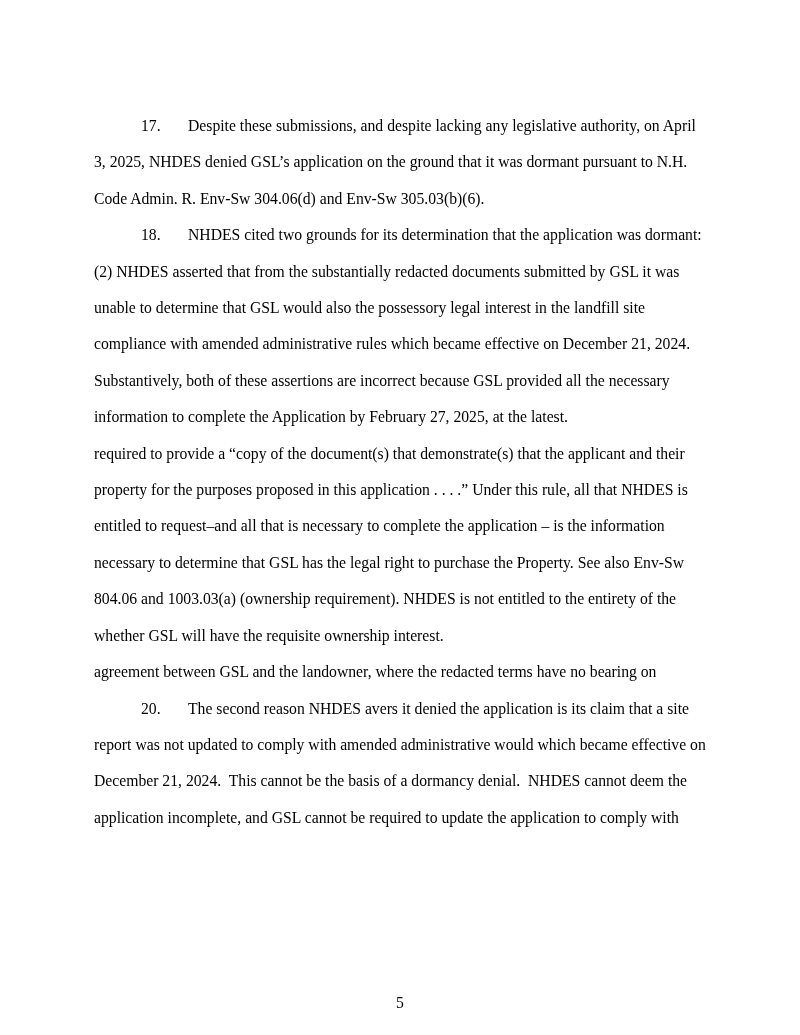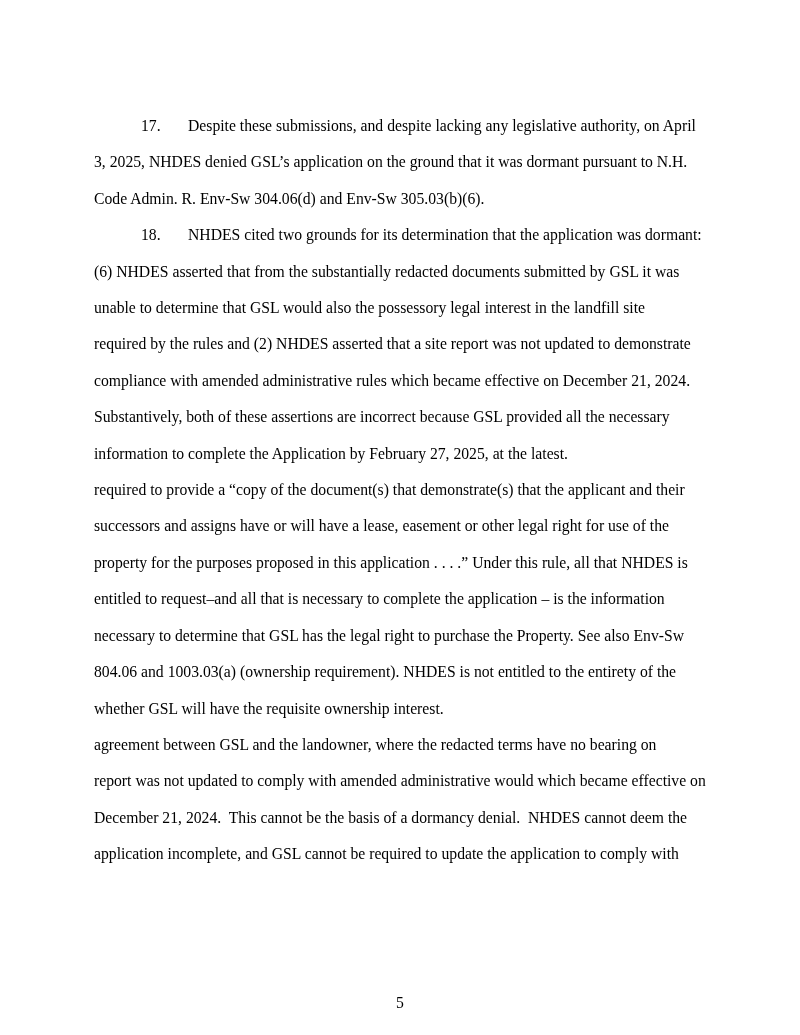--- a/index.html
+++ b/index.html
@@ -47,34 +47,33 @@
 </style>
 </head>
 <body>
 
 <div class="page">
   <div class="doc-body">
       <div class="line"><span class="pnum">17.</span><span>Despite these submissions, and despite lacking any legislative authority, on April</span></div>
       <div class="line"><span>3, 2025, NHDES denied GSL’s application on the ground that it was dormant pursuant to N.H.</span></div>
       <div class="line"><span>Code Admin. R. Env-Sw 304.06(d) and Env-Sw 305.03(b)(6).</span></div>
       <div class="line"><span class="pnum">18.</span><span>NHDES cited two grounds for its determination that the application was dormant:</span></div>
-      <div class="line"><span>(6) NHDES asserted that from the substantially redacted documents submitted by GSL it was</span></div>
+      <div class="line"><span>(2) NHDES asserted that from the substantially redacted documents submitted by GSL it was</span></div>
       <div class="line"><span>unable to determine that GSL would also the possessory legal interest in the landfill site</span></div>
-      <div class="line"><span>required by the rules and (2) NHDES asserted that a site report was not updated to demonstrate</span></div>
       <div class="line"><span>compliance with amended administrative rules which became effective on December 21, 2024.</span></div>
       <div class="line"><span>Substantively, both of these assertions are incorrect because GSL provided all the necessary</span></div>
       <div class="line"><span>information to complete the Application by February 27, 2025, at the latest.</span></div>
       <div class="line"><span>required to provide a “copy of the document(s) that demonstrate(s) that the applicant and their</span></div>
-      <div class="line"><span>successors and assigns have or will have a lease, easement or other legal right for use of the</span></div>
       <div class="line"><span>property for the purposes proposed in this application . . . .” Under this rule, all that NHDES is</span></div>
       <div class="line"><span>entitled to request–and all that is necessary to complete the application – is the information</span></div>
       <div class="line"><span>necessary to determine that GSL has the legal right to purchase the Property. </span><span class="italic">See also</span><span> Env-Sw</span></div>
       <div class="line"><span>804.06 and 1003.03(a) (ownership requirement). NHDES is not entitled to the entirety of the</span></div>
       <div class="line"><span>whether GSL will have the requisite ownership interest.</span></div>
       <div class="line"><span>agreement between GSL and the landowner, where the redacted terms have no bearing on</span></div>
+      <div class="line"><span class="pnum">20.</span><span>The second reason NHDES avers it denied the application is its claim that a site</span></div>
       <div class="line"><span>report was not updated to comply with amended administrative would which became effective on</span></div>
       <div class="line"><span>December 21, 2024.  This cannot be the basis of a dormancy denial.  NHDES cannot deem the</span></div>
       <div class="line"><span>application incomplete, and GSL cannot be required to update the application to comply with</span></div>
     </div>
   <div class="page-footer">
     <span>5</span>
   </div>
 </div>
 
 </body></html>

